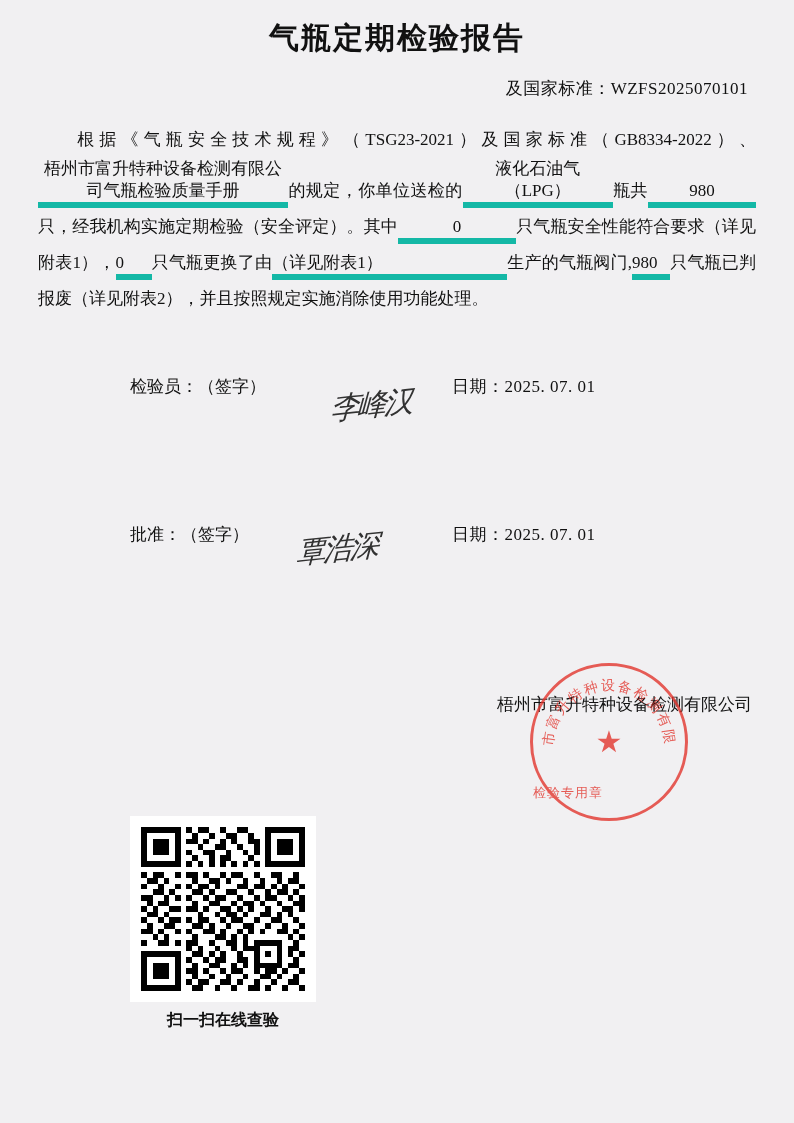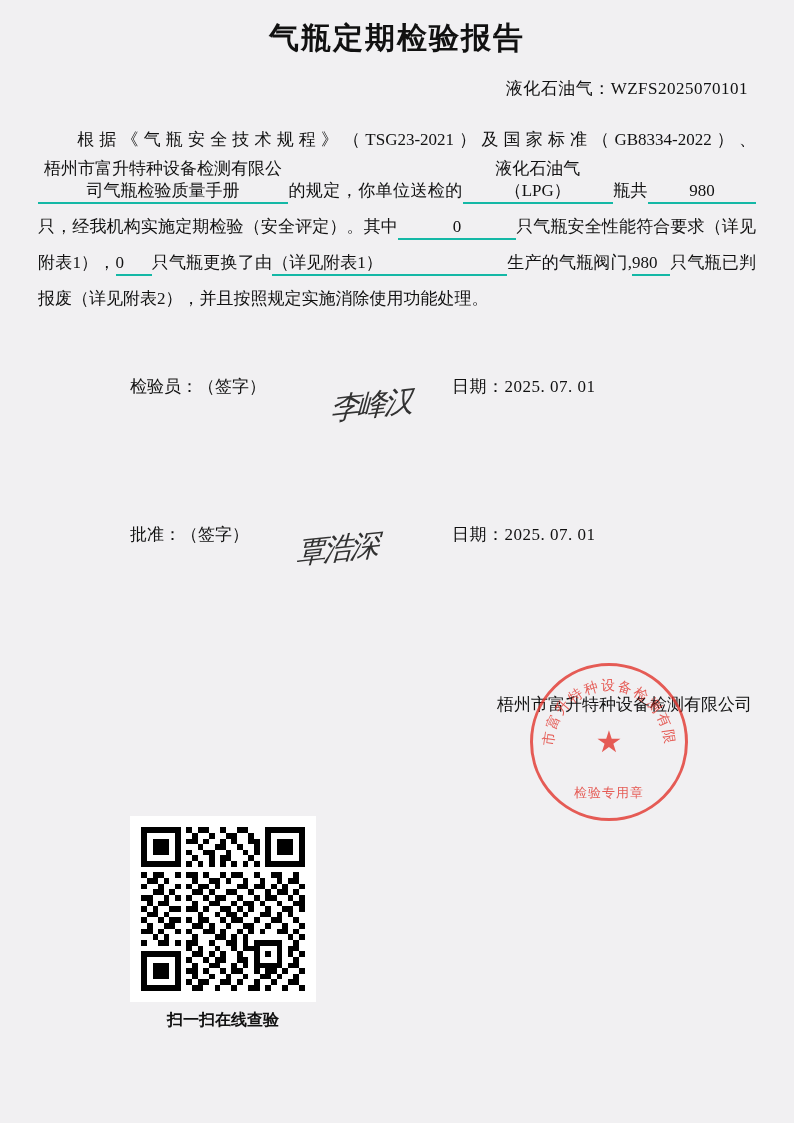--- a/index.html
+++ b/index.html
@@ -50,21 +50,21 @@
     font-size: 17px;
     line-height: 36px;
     text-align: justify;
   }
   .indent {
     display: inline-block;
     width: 34px;
   }
   .fill {
     display: inline-block;
-    border-bottom: 2px solid #14b8a6;
+    border-bottom: 6px solid #14b8a6;
     text-align: center;
     line-height: 22px;
     vertical-align: baseline;
   }
   .fill.manual { width: 250px; }
   .fill.gas { width: 150px; }
   .fill.count { width: 108px; }
   .fill.ok { width: 118px; }
   .fill.valvecnt { width: 36px; text-align: left; }
   .fill.valve { width: 235px; text-align: left; }
@@ -131,21 +131,20 @@
     transform: translate(-50%,-50%);
     font-size: 30px;
     line-height: 1;
     color: #e2322a;
   }
   .stamp .bottom-text {
     position: absolute;
     left: 0;
     right: 0;
     bottom: 16px;
-    text-align: center;
     font-size: 13px;
     letter-spacing: 1px;
     font-family: Liberation Mono, monospace;
   }
   .stamp .arc {
     position: absolute;
     left: 0; top: 0;
     width: 152px; height: 152px;
   }
   .stamp .arc text {
@@ -187,21 +186,21 @@
   }
 </style>
 </head>
 <body>
 
 <div class="page">
 
   <div class="doc-title">气瓶定期检验报告</div>
 
   <div class="report-no">
-    <span>液化石油气：</span><span>WZFS2025070101</span>
+    <span>及国家标准：</span><span>WZFS2025070101</span>
   </div>
 
 
   <div class="body-text">
     <span class="indent"></span><span>根据《气瓶安全技术规程》（TSG23-2021）及国家标准（GB8334-2022）、</span><span class="fill manual">梧州市富升特种设备检测有限公司气瓶检验质量手册</span><span>的规定，你单位送检的</span><span class="fill gas">液化石油气（LPG）</span><span>瓶共</span><span class="fill count">980</span><span>只，经我机构实施定期检验（安全评定）。其中</span><span class="fill ok">0</span><span>只气瓶安全性能符合要求（详见附表1），</span><span class="fill valvecnt">0</span><span>只气瓶更换了由</span><span class="fill valve">（详见附表1）</span><span>生产的气瓶阀门,</span><span class="fill scrap">980</span><span>只气瓶已判报废（详见附表2），并且按照规定实施消除使用功能处理。</span>
   </div>
 
   <div class="sign-block">
     <div class="sign-row">
       <span class="sign-label">检验员：（签字）</span>

